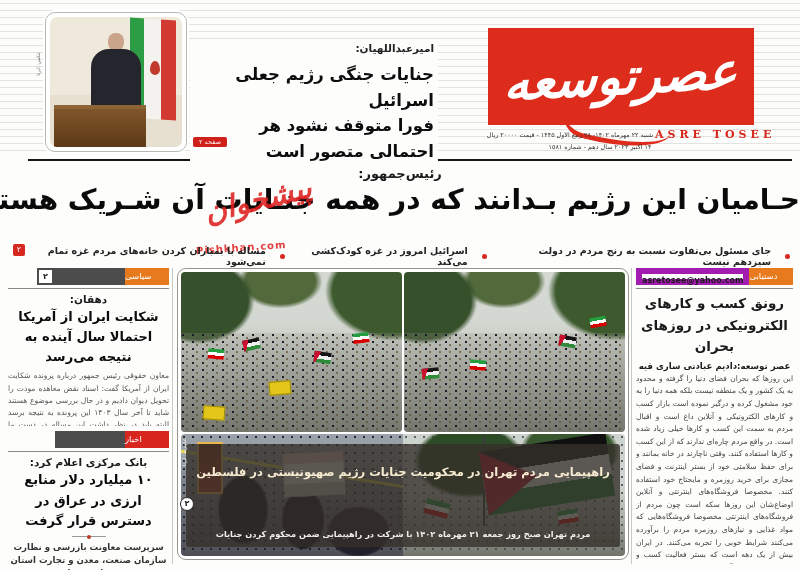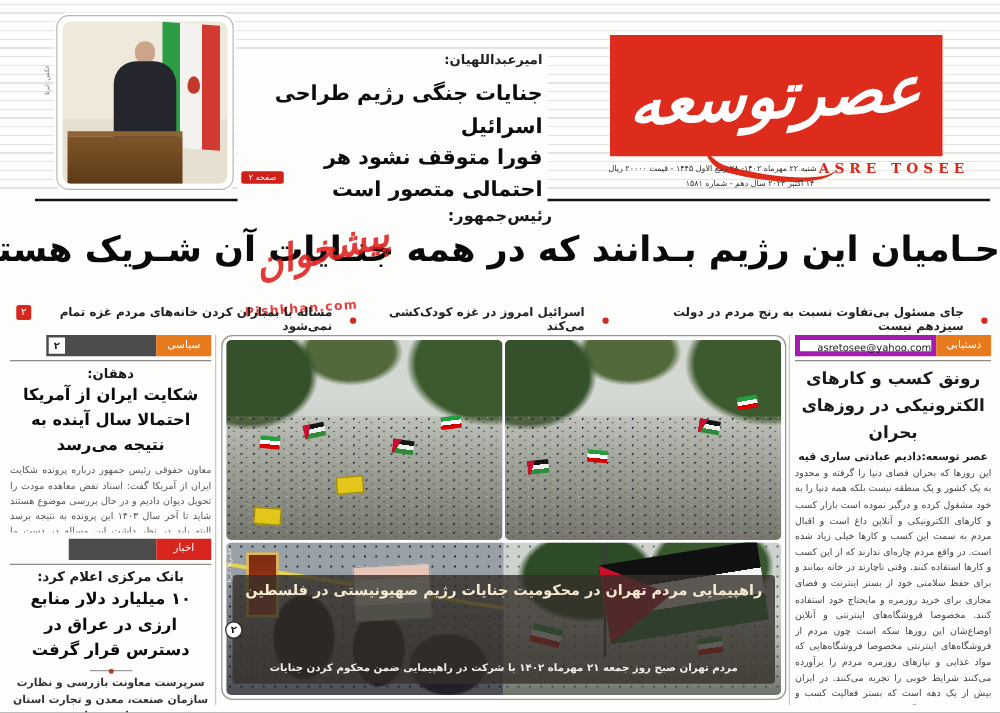--- a/index.html
+++ b/index.html
@@ -72,25 +72,25 @@
   .vdiv.l { left:172px; } .vdiv.r { left:631px; }
 
   .col { position:absolute; top:268px; direction:rtl; }
   .col-left { left:8px; width:161px; }
   .col-right { left:636px; width:157px; height:296px; overflow:hidden; }
 
   .sec-bar { display:flex; direction:ltr; height:17px; align-items:stretch; }
   .sec-bar .bar-dark { flex:1; background:#4c4c4c; display:flex; align-items:center; padding:0 2px; }
   .sec-bar .num-box { width:13px; height:13px; background:#fff; color:#222; font-size:8px;
     font-weight:bold; text-align:center; line-height:13px; }
-  .sec-bar .tab { width:44px; color:#fff; font-size:8.5px; text-align:center; line-height:17px; }
+  .sec-bar .tab { width:44px; color:#fff; font-size:8.5px; text-align:left; line-height:17px; }
   .tab.orange { background:#e87a1e; } .tab.red { background:#d8261f; }
   .bar-rule { border-bottom:1px solid #8a8a86; margin:3px 0 4px; }
-  .email-box { flex:1; background:#fff; border:4px solid #a21caf; color:#1a1a1a; font-size:8px;
-    text-align:right; line-height:14px; font-weight:normal; direction:ltr; }
+  .email-box { flex:1; background:#fff; border:6px solid #a21caf; color:#1a1a1a; font-size:8px;
+    text-align:left; line-height:14px; font-weight:bold; direction:ltr; }
 
   .s-kicker { text-align:center; font-size:10.5px; font-weight:bold; margin:2px 0; }
   .s-kicker.small { font-size:8.6px; color:#333; line-height:1.5; }
   .s-title { text-align:center; font-size:13px; font-weight:bold; line-height:1.55; color:#0c0c0c; }
   .s-body { font-size:7.6px; color:#555; text-align:justify; line-height:1.6; margin-top:3px;
     height:56px; overflow:hidden; }
   .orn { width:34px; margin:5px auto 4px; border-top:1px solid #9a9a96; position:relative; }
   .orn::after { content:""; position:absolute; left:50%; top:-2px; width:4px; height:4px;
     margin-left:-2px; background:#c0392b; border-radius:50%; }
 
@@ -145,21 +145,21 @@
       radial-gradient(ellipse 80px 55px at 75% 15%, #3a5830 0 55%, transparent 62%),
       radial-gradient(circle 1.3px at 3px 3px, rgba(60,58,70,.75) 58%, transparent 62%),
       linear-gradient(#ccd3cc 0 45%, #9aa096 80%, #6e7268);
     background-size:auto,auto,9px 8px,100% 100%; }
   .bigflag { position:absolute; right:14px; top:8px; width:128px; height:64px; transform:rotate(-9deg);
     background:linear-gradient(#101010 0 34%, #f5f5f5 34% 66%, #1f7a33 66%); }
   .bigflag .tri { position:absolute; left:0; top:0; width:42%; height:100%; background:#c8102e;
     clip-path:polygon(0 0, 100% 50%, 0 100%); }
   .flagpole { position:absolute; right:140px; top:2px; width:2px; height:90px; background:#3b3b3b; }
   .caption { position:absolute; left:5px; right:5px; bottom:9px; background:rgba(52,47,43,.8);
-    border-radius:3px; padding:4px 10px 5px; text-align:center; direction:rtl; }
+    border-radius:3px; padding:20px 10px 5px; text-align:center; direction:rtl; }
   .caption .c-title { color:#f6ead0; font-size:11.5px; font-weight:bold; line-height:1.5; }
   .caption .c-body { color:#efefec; font-size:8.2px; font-weight:bold; line-height:1.7;margin-top:47px; }
   .photo-marker { position:absolute; left:180px; top:497px; width:14px; height:14px; background:#fff;
     border:1.5px solid #2a2a2a; border-radius:50%; font-size:8px; font-weight:bold;
     text-align:center; line-height:12px; z-index:5; }
   .photo-credit-v { position:absolute; left:181px; top:438px; writing-mode:vertical-rl;
     transform:rotate(180deg); font-size:5px; color:#eee; z-index:4; letter-spacing:1px; }
 </style>
 </head>
 <body>
@@ -175,21 +175,21 @@
       <div class="fm-emblem"></div>
       <div class="fm-head"></div>
       <div class="fm-body"></div>
       <div class="fm-podium"></div>
     </div>
   </div>
   <div class="fm-credit">عکس: ایرنا</div>
 
   <div class="top-story">
     <div class="kicker">امیرعبداللهیان:</div>
-    <div class="title"><span>جنایات جنگی رژیم طراحی اسرائیل</span><br>
+    <div class="title"><span>جنایات جنگی رژیم جعلی اسرائیل</span><br>
       <span>فورا متوقف نشود هر احتمالی متصور است</span></div>
   </div>
   <div class="page-badge">صفحه ۲</div>
 
   <div class="logo-box">
     <div class="logo-fa">عصرتوسعه</div>
   </div>
   <div class="logo-swoosh"></div>
   <div class="logo-en">ASRE TOSEE</div>
   <div class="date1">شنبه ۲۲ مهرماه ۱۴۰۲- ۲۸ ربیع الاول ۱۴۴۵ - قیمت ۲۰۰۰۰ ریال</div>

